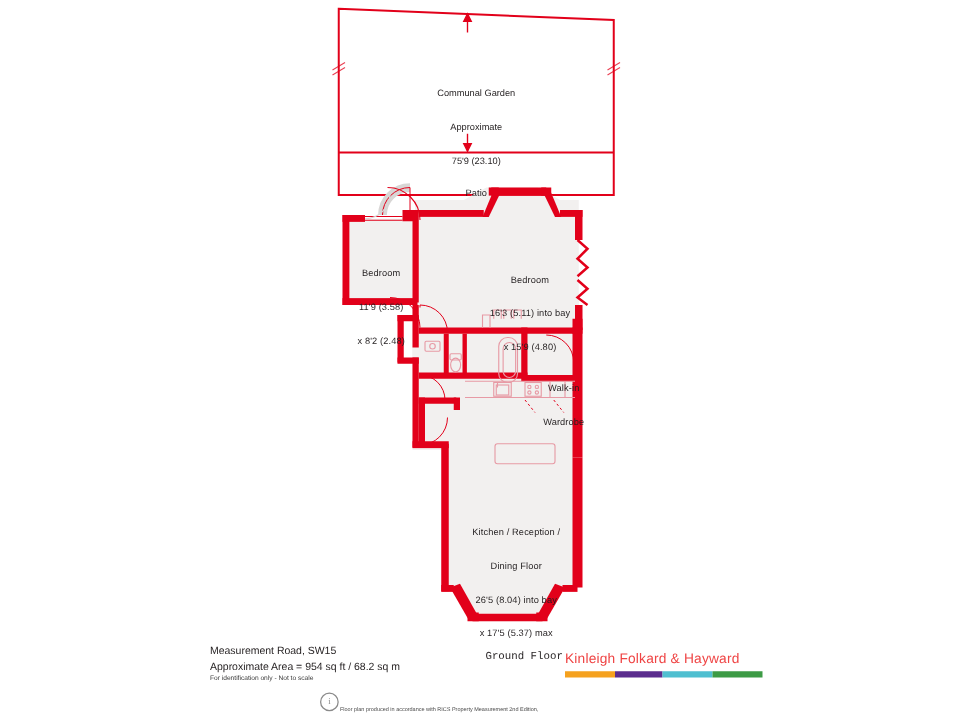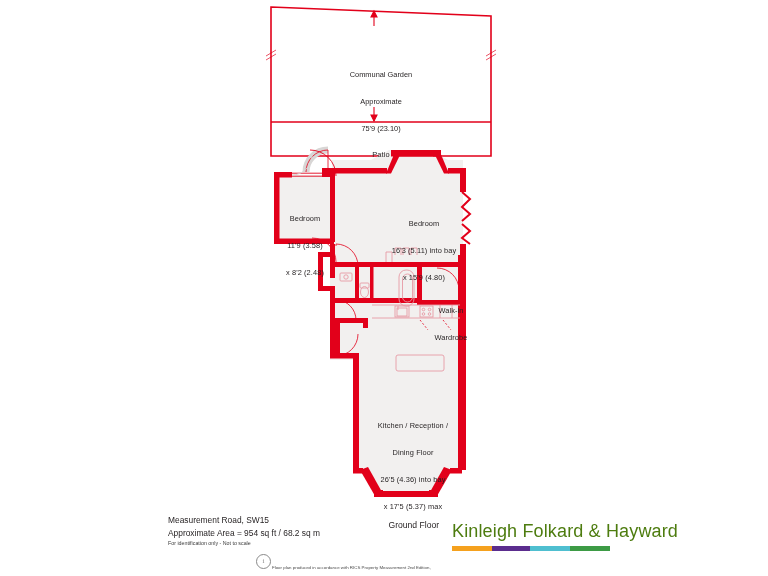--- a/index.html
+++ b/index.html
@@ -53,22 +53,22 @@
   }
   .addr-line1 { font-size: 8.4px; line-height: 1.5; }
   .addr-line2 { font-size: 8.4px; line-height: 1.5; }
   .addr-line3 { font-size: 5.3px; line-height: 1.6; color: #3b3b3b; }
   .brand-block {
     position: absolute;
     left: 452px;
     top: 521px;
   }
   .brand-name {
-    font-size: 18px;
-    color: #4d7c0f;
+    font-size: 11px;
+    color: #ef4444;
     letter-spacing: 0.15px;
     white-space: nowrap;
   }
   .brand-bar {
     margin-top: 4px;
     width: 158px;
     height: 5px;
     display: flex;
   }
   .brand-bar span { display: block; height: 100%; }
@@ -299,25 +299,25 @@
   </div>
 
   <div class="txt room-label" style="left:422px; top:288px; width:58px;">
     <div>Walk-in</div>
     <div>Wardrobe</div>
   </div>
 
   <div class="txt room-label" style="left:358px; top:403px; width:110px;">
     <div>Kitchen / Reception /</div>
     <div>Dining Floor</div>
-    <div>26'5 (4.36) into bay</div>
+    <div>26'5 (8.04) into bay</div>
     <div>x 17'5 (5.37) max</div>
   </div>
 
-  <div class="txt floor-label" style="left:366px; top:510px; width:86px;">
+  <div class="txt floor-label" style="left:366px; top:510px; width:86px;font-family:Liberation Mono, monospace;">
     <span>Ground Floor</span>
   </div>
 
   <div class="addr-block">
     <div class="addr-line1">Measurement Road, SW15</div>
     <div class="addr-line2">Approximate Area = 954 sq ft / 68.2 sq m</div>
     <div class="addr-line3">For identification only - Not to scale</div>
   </div>
 
   <div class="brand-block">

